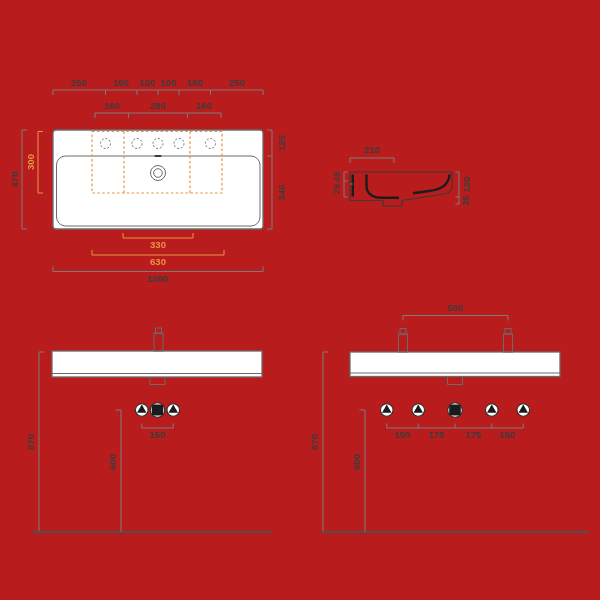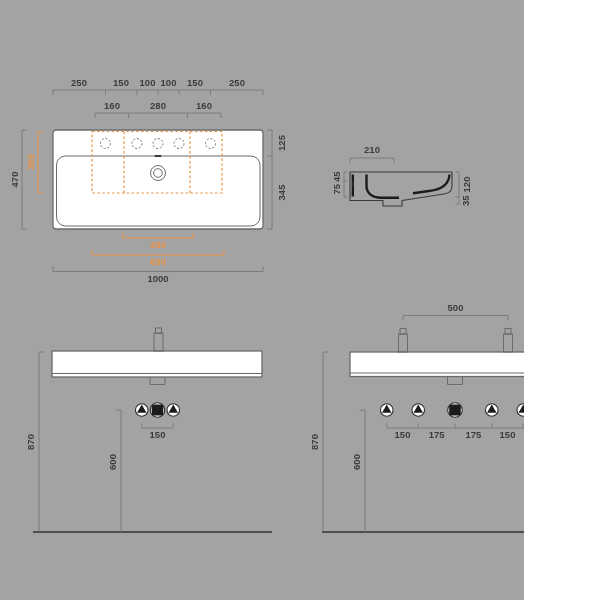--- a/index.html
+++ b/index.html
@@ -1,16 +1,16 @@
 <!DOCTYPE html>
 <html><head>
 <meta charset="utf-8">
 <style>
   html,body{margin:0;padding:0;background:#ffffff;}
-  .page{width:524px;height:600px;background:#a3a3a3;position:relative;overflow:hidden;}
+  .page{width:600px;height:600px;background:#b91c1c;position:relative;overflow:hidden;}
   svg{display:block;font-family:"Liberation Sans","DejaVu Sans",sans-serif;}
   .dim-line{stroke:#7c7c7c;stroke-width:1;fill:none;}
   .dim-line-accent{stroke:#ea9345;stroke-width:1;fill:none;}
   .outline{stroke:#6b6b6b;stroke-width:1.3;fill:#ffffff;}
   .outline-thin{stroke:#6b6b6b;stroke-width:1;fill:none;}
   .dashed{stroke:#6e6e6e;stroke-width:1;fill:none;stroke-dasharray:2 1.8;}
   .dashed-accent{stroke:#ea9345;stroke-width:1.2;fill:none;stroke-dasharray:2.6 2.3;}
   .profile-outline{stroke:#3a3a3a;stroke-width:1.1;fill:none;stroke-linejoin:round;}
   .profile-thick{stroke:#1c1c1c;stroke-width:2.4;fill:none;}
   .floor{stroke:#4f4f4f;stroke-width:2;fill:none;}

